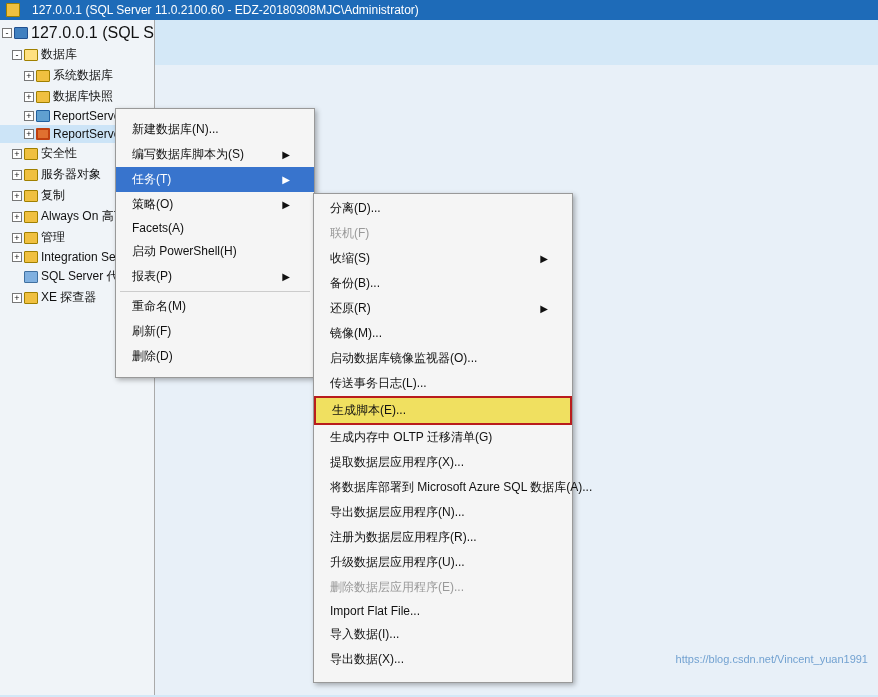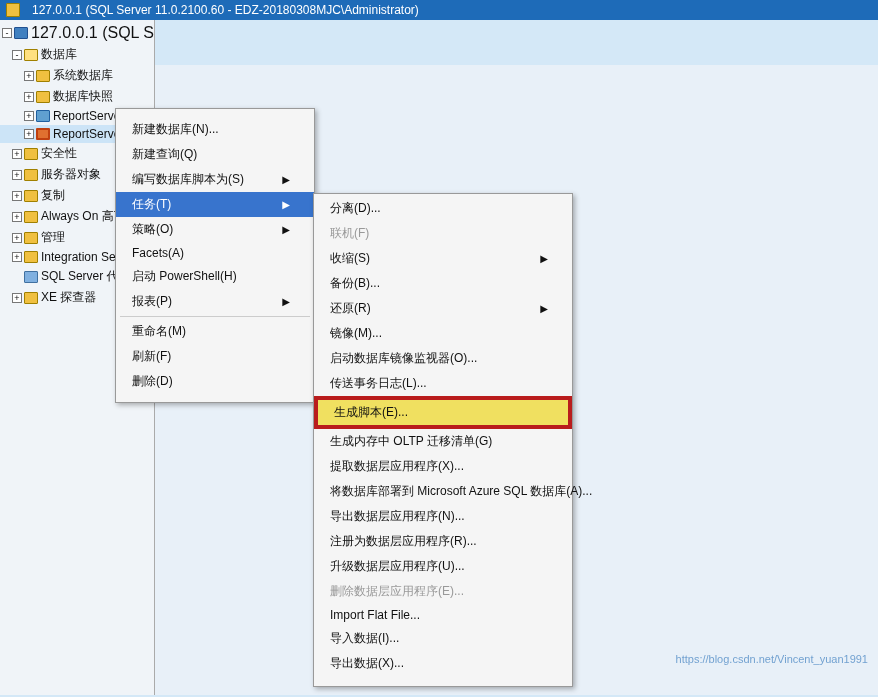--- a/index.html
+++ b/index.html
@@ -167,21 +167,21 @@
       margin-left: 10px;
     }
     .menu-separator {
       height: 1px;
       background: #ccc;
       margin: 2px 4px;
     }
     .menu-item.script-item {
       background: #f0e060;
       color: #111;
-      border: 4px solid #b91c1c;
+      border: 2px solid #b91c1c;
     }
 
     
     .right-area {
       flex: 1;
       background: #e8f0f8;
       position: relative;
       margin-top: 45px;
     }
 
@@ -281,23 +281,20 @@
   <div class="right-area">
     <div class="watermark">https://blog.csdn.net/Vincent_yuan1991</div>
   </div>
 </div>
 
 <div class="context-menu-1">
   <div class="menu-item">
     <span>新建数据库(N)...</span>
   </div>
   <div class="menu-item">
-    <span>新建查询(Q)</span>
-  </div>
-  <div class="menu-item">
     <span>编写数据库脚本为(S)</span>
     <span class="arrow">▶</span>
   </div>
   <div class="menu-item highlighted">
     <span>任务(T)</span>
     <span class="arrow">▶</span>
   </div>
   <div class="menu-item">
     <span>策略(O)</span>
     <span class="arrow">▶</span>

